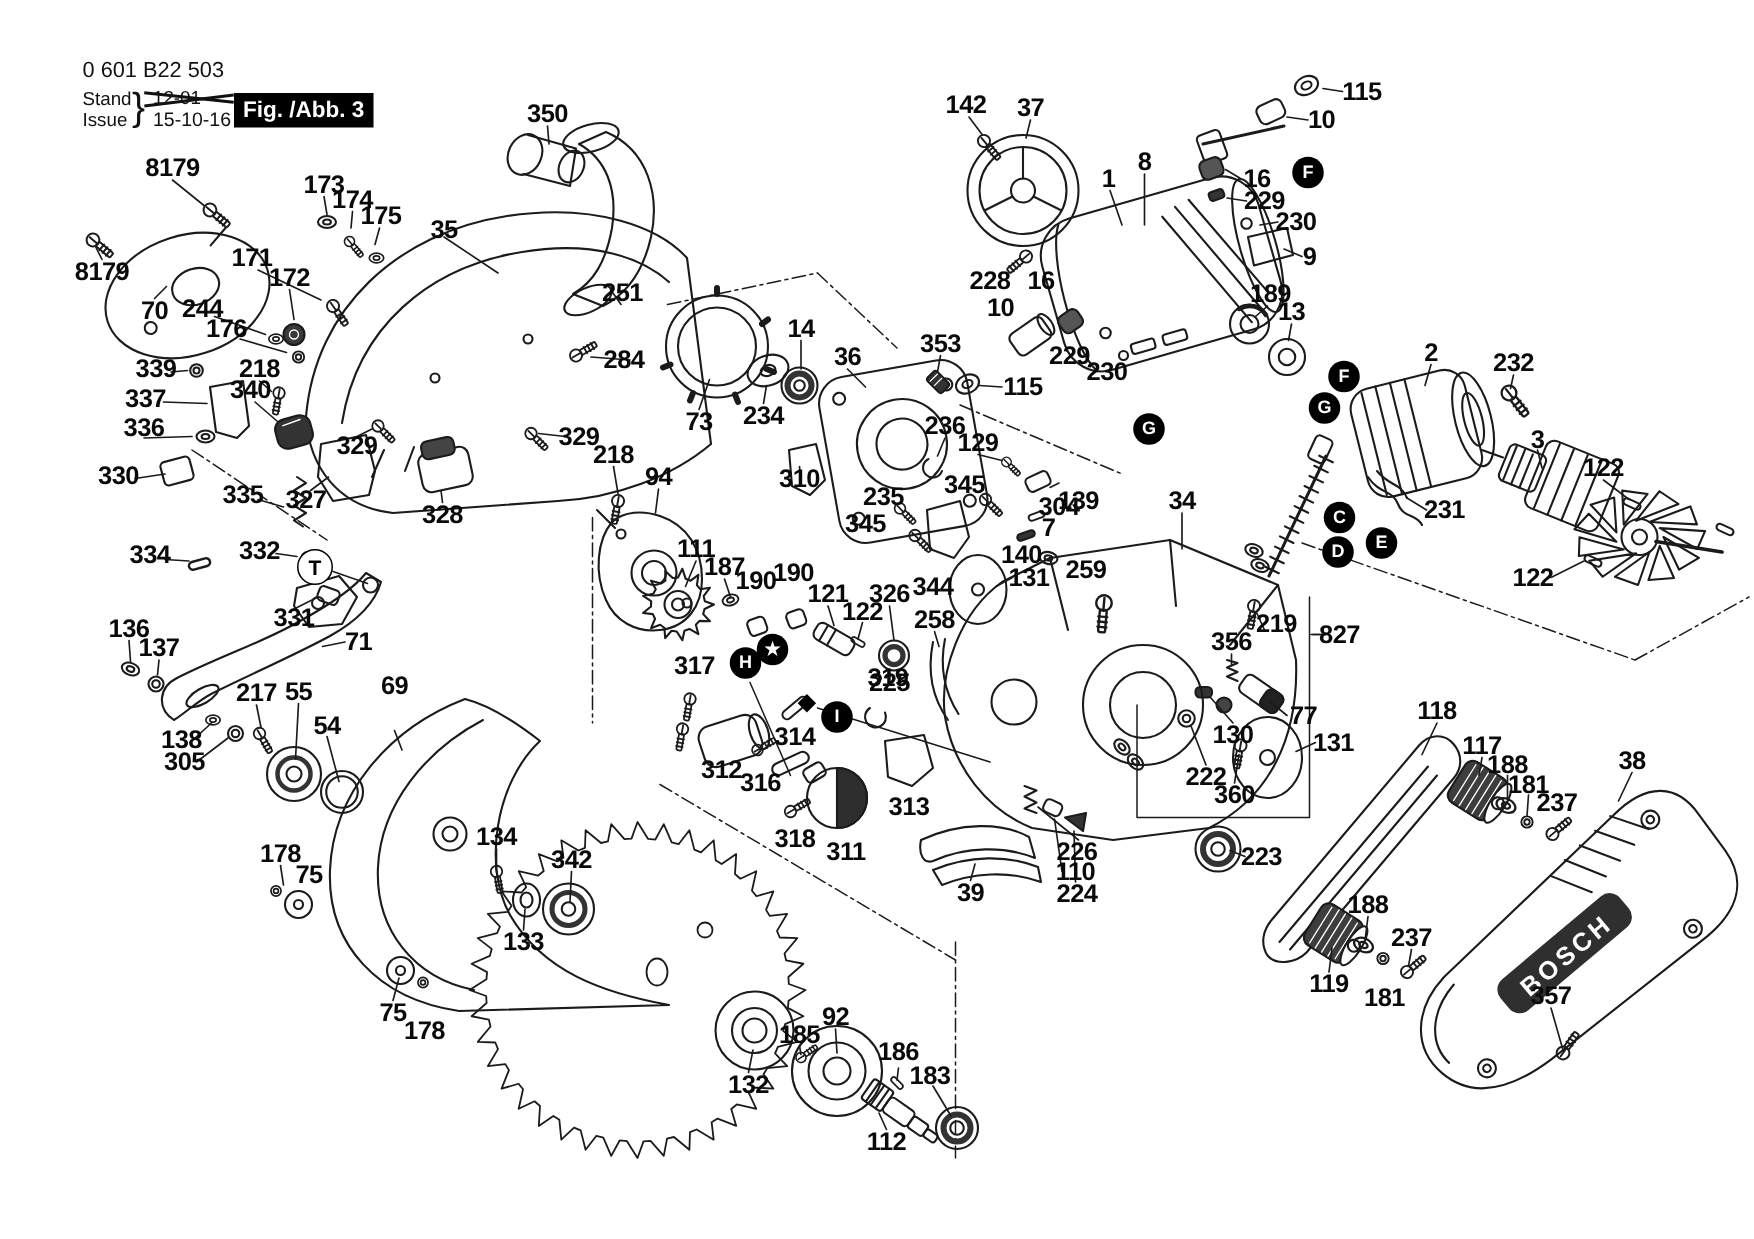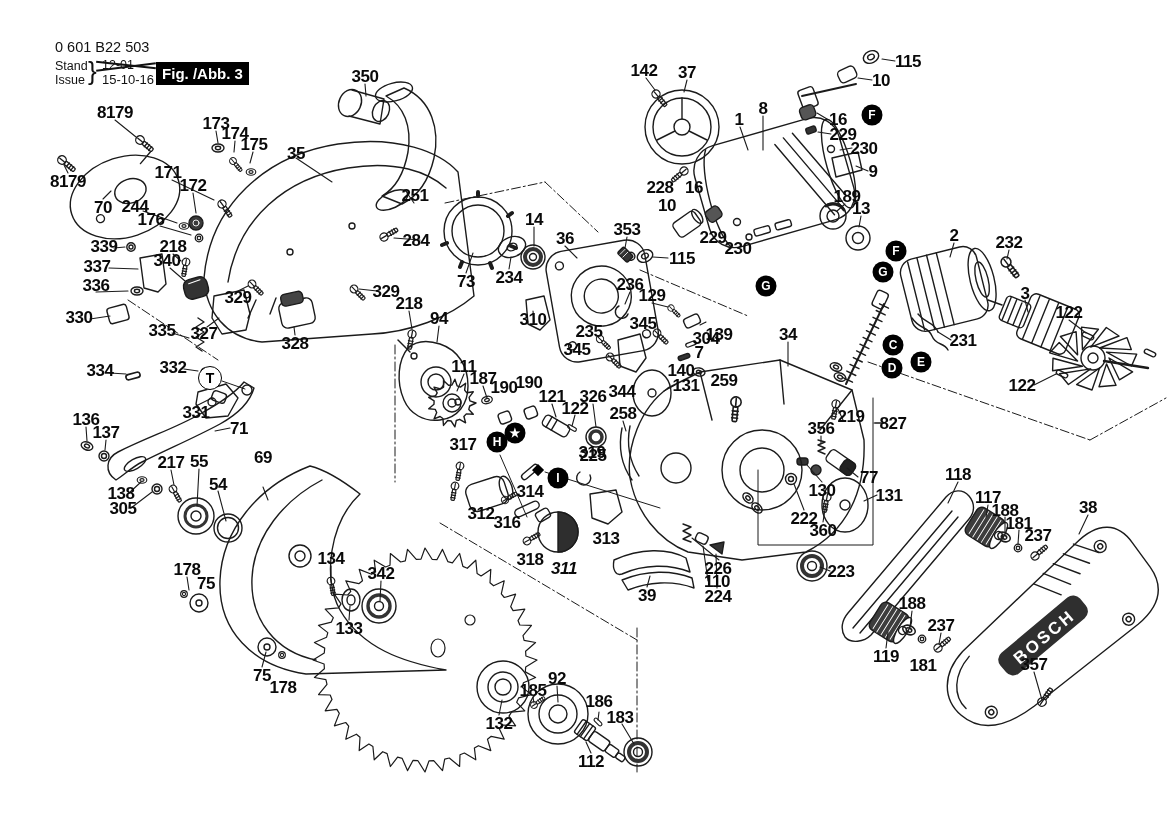--- a/index.html
+++ b/index.html
@@ -739,21 +739,21 @@
       <div class="plabel" style="left: 464px; top: 366px;">111</div>
       <div class="plabel" style="left: 439px; top: 318px; text-align: center;">94</div>
       <div class="plabel" style="left: 409px; top: 303px;">218</div>
       <div class="plabel" style="left: 463px; top: 444px;">317</div>
       <div class="plabel" style="left: 560px; top: 452px; margin-left: 32px;">319</div>
       <div class="plabel" style="left: 593px; top: 455px;">225</div>
       <div class="plabel" style="left: 530px; top: 491px;">314</div>
       <div class="plabel" style="left: 481px; top: 513px;">312</div>
       <div class="plabel" style="left: 507px; top: 522px;">316</div>
       <div class="plabel" style="left: 530px; top: 559px;">318</div>
-      <div class="plabel" style="left: 564px; top: 568px; font-style: italic;">311</div>
+      <div class="plabel" style="left: 564px; top: 568px;">311</div>
       <div class="plabel" style="left: 606px; top: 538px;">313</div>
       <div class="plabel" style="left: 647px; top: 595px;">39</div>
       <div class="plabel" style="left: 718px; top: 568px;">226</div>
       <div class="plabel" style="left: 717px; top: 581px;">110</div>
       <div class="plabel" style="left: 718px; top: 596px;">224</div>
       <div class="plabel" style="left: 644px; top: 70px;">142</div>
       <div class="plabel" style="left: 687px; top: 72px;">37</div>
       <div class="plabel" style="left: 739px; top: 119px;">1</div>
       <div class="plabel" style="left: 763px; top: 108px;">8</div>
       <div class="plabel" style="left: 908px; top: 61px;">115</div>

